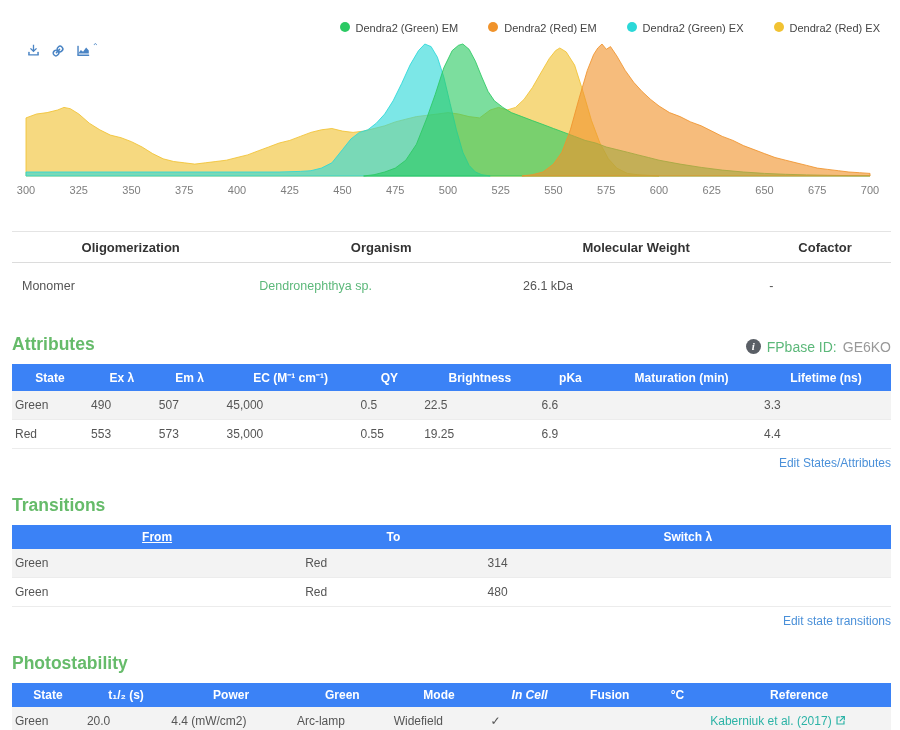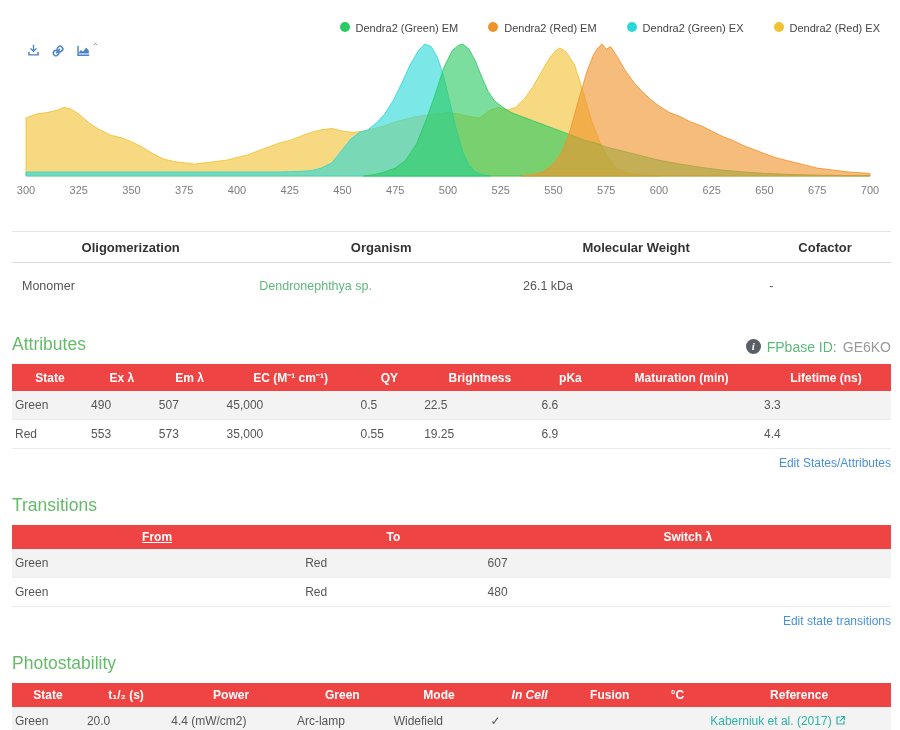--- a/index.html
+++ b/index.html
@@ -19,27 +19,27 @@
   svg.chart{display:block;margin-top:2px}
   .tick{font-size:11px;fill:#7e7e7e}
   
   .content{padding:0 9px 0 12px}
   table{border-collapse:collapse;width:100%}
   .info-table{margin-top:31px;border-top:1px solid #e4e4e4}
   .info-table th{text-align:center;font-size:13px;color:#333;padding:8px 10px 7px 10px;border-bottom:1px solid #dcdcdc}
   .info-table td{text-align:left;font-size:12.5px;color:#555;padding:16px 10px}
   .org-link{color:#5cb87a;text-decoration:none;cursor:pointer}
   .section-head{display:flex;justify-content:space-between;align-items:baseline;margin:25px 0 9px 0}
-  .section-title{color:#66bb6a;font-weight:400;font-size:17.5px;margin:0}
+  .section-title{color:#66bb6a;font-weight:700;font-size:17.5px;margin:0}
   .fp-id{font-size:14px;color:#999;display:flex;align-items:center;gap:6px}
   .fp-id .green{color:#5cb87a}
   .info-icon{width:15px;height:15px;border-radius:50%;background:#5a5f66;color:#fff;font-size:11px;line-height:15px;
     text-align:center;font-family:"Liberation Serif",serif;font-style:italic;font-weight:700;cursor:pointer}
   .data-table{font-size:12px;table-layout:fixed}
-  .data-table th{background:#ef4444;color:#fff;font-weight:700;font-size:12px;padding:5px 3px;text-align:center}
+  .data-table th{background:#3b82f6;color:#fff;font-weight:700;font-size:12px;padding:5px 3px;text-align:center}
   .data-table td{color:#555;text-align:left;padding:7px 3px;border-bottom:1px solid #ececec}
   .data-table tbody tr:nth-child(odd){background:#f3f3f3}
   .check-cell{color:#9aa0a6;font-size:12px}
   .edit-link{display:block;text-align:right;font-size:12px;color:#4a90d9;text-decoration:none;margin-top:7px;cursor:pointer}
   .ref-link{color:#2cb3a6;text-decoration:none;cursor:pointer;white-space:nowrap}
   .ref-link svg{vertical-align:-1px;margin-left:3px}
 </style>
 </head>
 <body>
 
@@ -194,21 +194,21 @@
         <tr>
           <th style="width: 33%; text-decoration: underline;">From</th>
           <th style="width: 20.5%;">To</th>
           <th style="width: 46.5%;">Switch λ</th>
         </tr>
       </thead>
       <tbody>
         <tr>
           <td>Green</td>
           <td>Red</td>
-          <td>607</td>
+          <td>314</td>
         </tr>
         <tr>
           <td>Green</td>
           <td>Red</td>
           <td>480</td>
         </tr>
       </tbody>
   </table>
   <a class="edit-link">Edit state transitions</a>
 

